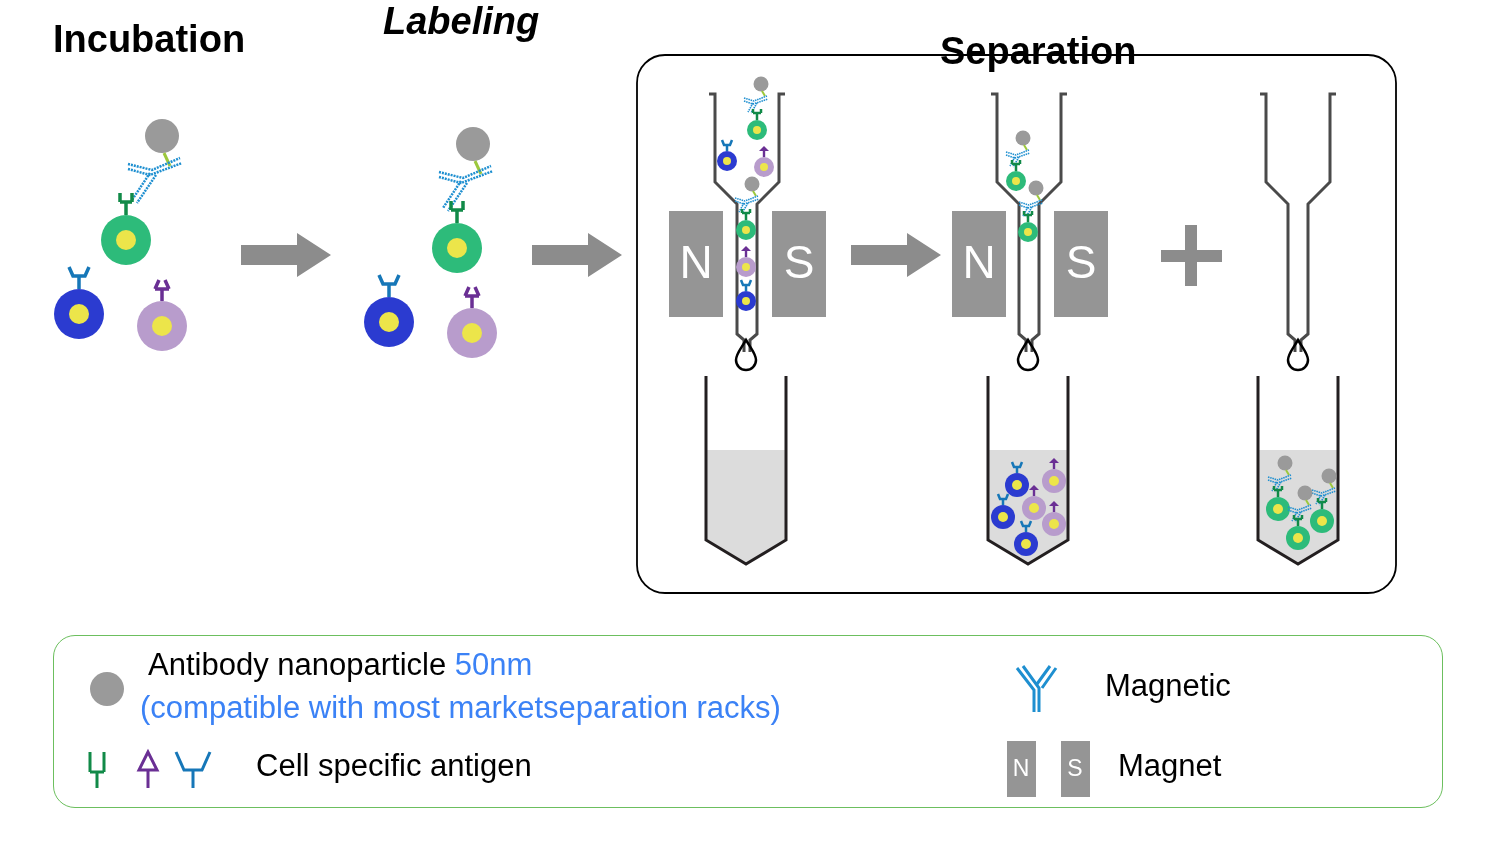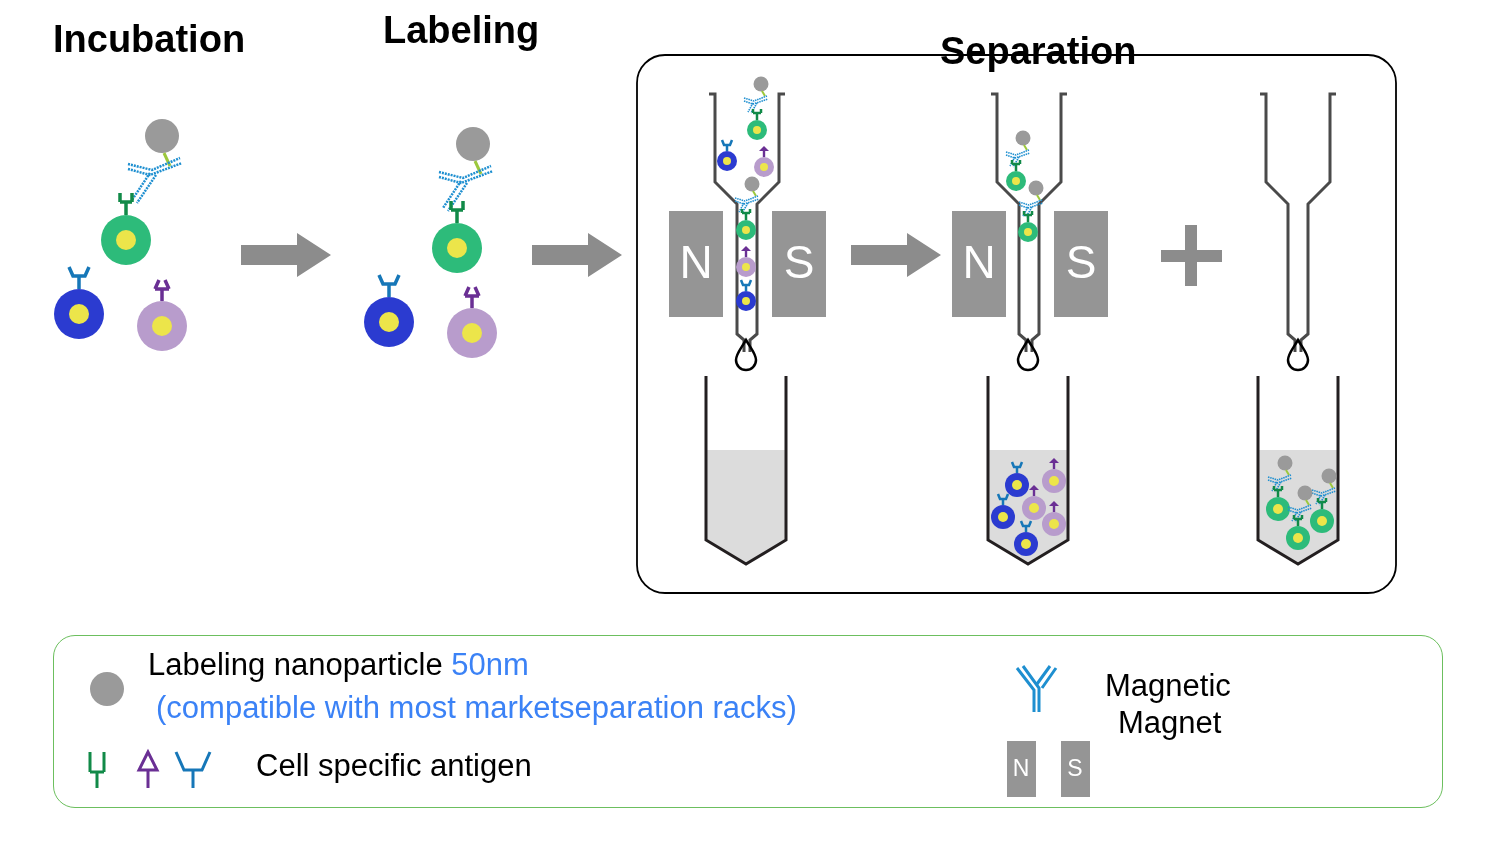--- a/index.html
+++ b/index.html
@@ -7,21 +7,21 @@
   .title { position:absolute; font-weight:bold; font-size:38px; color:#000; font-family:"Liberation Sans", sans-serif; }
   #diagram { position:absolute; left:0; top:0; }
   .legend { position:absolute; left:53px; top:635px; width:1390px; height:173px; border:1.5px solid #6cbf5e; border-radius:22px; box-sizing:border-box; }
   .legend-text { position:absolute; font-size:31px; color:#000; white-space:nowrap; font-family:"Liberation Sans", sans-serif; }
   .pink { color:#3b82f6; }
 </style>
 </head>
 <body>
 
 <div class="title" style="left:53px; top:18px;">Incubation</div>
-<div class="title" style="left:383px; top:9px;">Labeling</div>
+<div class="title" style="left:383px; top:0;font-style:italic;">Labeling</div>
 <div class="title" style="left:940px; top:6px;margin-top:24px;">Separation</div>
 
 <svg id="diagram" width="1496" height="851" viewBox="0 0 1496 851">
   <defs>
 
     <g id="ab-np-large">
       <circle cx="22" cy="-22" r="17" fill="#9a9a9a"></circle>
       <line x1="24" y1="-5" x2="30" y2="8" stroke="#9cc83c" stroke-width="3"></line>
       <g stroke="#1e8fd0" stroke-width="2.5" fill="none" stroke-dasharray="2 1">
         <path d="M-12 6 L12 12 L40 0"></path>
@@ -322,19 +322,19 @@
     </g>
     <rect x="1007" y="741" width="29" height="56" fill="#959595"></rect>
     <rect x="1061" y="741" width="29" height="56" fill="#959595"></rect>
     <text x="1021" y="776" font-size="23" fill="#fff" text-anchor="middle" font-family="Liberation Sans, sans-serif">N</text>
     <text x="1075" y="776" font-size="23" fill="#fff" text-anchor="middle" font-family="Liberation Sans, sans-serif">S</text>
   </g>
 </svg>
 
 <div class="legend"></div>
 <div class="legend-text" style="left:148px; top:647px;">
-  <span>Labeling nanoparticle</span>
+  <span>Antibody nanoparticle</span>
   <span class="pink">50nm</span>
 </div>
-<div class="legend-text pink" style="left:156px; top:690px;text-align:right;">(compatible with most marketseparation racks)</div>
+<div class="legend-text pink" style="left:140px; top:690px;text-align:right;">(compatible with most marketseparation racks)</div>
 <div class="legend-text" style="left:256px; top:748px;">Cell specific antigen</div>
 <div class="legend-text" style="left:1105px; top:668px;">Magnetic</div>
-<div class="legend-text" style="left:1118px; top:705px;">Magnet</div>
+<div class="legend-text" style="left:1118px; top:748px;">Magnet</div>
 
 </body></html>

